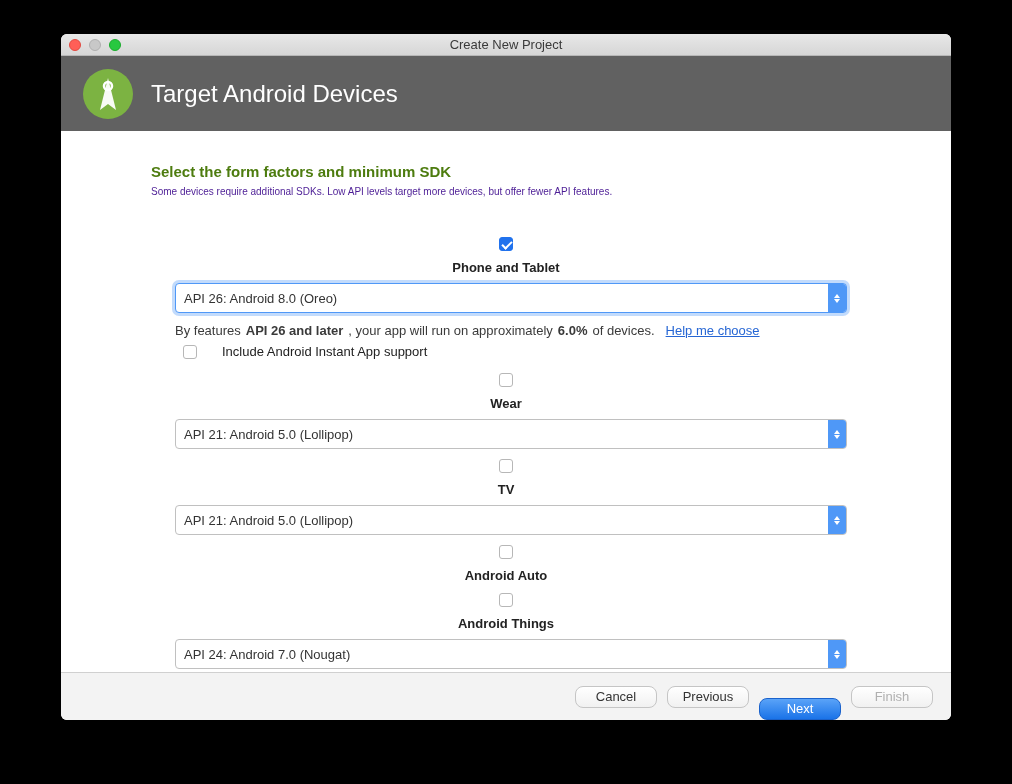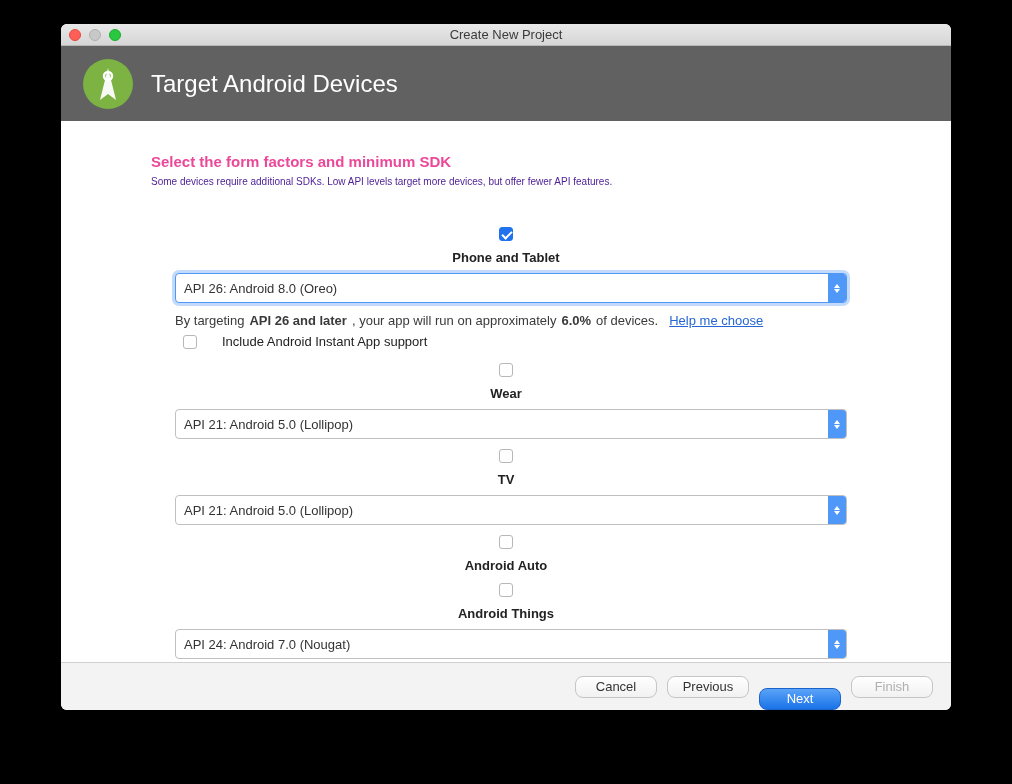--- a/index.html
+++ b/index.html
@@ -13,21 +13,21 @@
       font-size: 13px;
       color: #333;
       width: 1012px;
       height: 784px;
       overflow: hidden;
       position: relative;
     }
     .window {
       position: absolute;
       left: 61px;
-      top: 24px;
+      top: 34px;
       width: 890px;
       height: 686px;
       background: #fff;
       border-radius: 6px;
       box-shadow: 0 20px 60px rgba(0,0,0,0.5);
       overflow: hidden;
       display: flex;
       flex-direction: column;
     }
     .titlebar {
@@ -89,21 +89,21 @@
       font-weight: 400;
     }
     .content {
       flex: 1;
       padding: 32px 90px 0 90px;
       overflow: hidden;
     }
     .section-title {
       font-size: 15px;
       font-weight: 700;
-      color: #ec4899;
+      color: #4d7c0f;
       margin-bottom: 6px;
     }
     .section-desc {
       font-size: 10px;
       color: #4c1d95;
       margin-bottom: 40px;
     }
     .form-group {
       margin-bottom: 10px;
     }
@@ -292,21 +292,21 @@
         <span class="checkbox-label">Phone and Tablet</span>
       </div>
       <div class="select active">
         <span>API 26: Android 8.0 (Oreo)</span>
         <div class="select-arrows">
           <div class="arrow-up"></div>
           <div class="arrow-down"></div>
         </div>
       </div>
       <div class="info-row">
-        <span>By targeting</span>
+        <span>By features</span>
         <b>API 26 and later</b>
           <span>, your app will run on approximately</span>
         <b>6.0%</b>
         <span>of devices.</span>
         <span class="link">Help me choose</span>
       </div>
       <div class="sub-checkbox-row">
         <span class="checkbox"></span>
         <span class="checkbox-label normal">Include Android Instant App support</span>
       </div>

